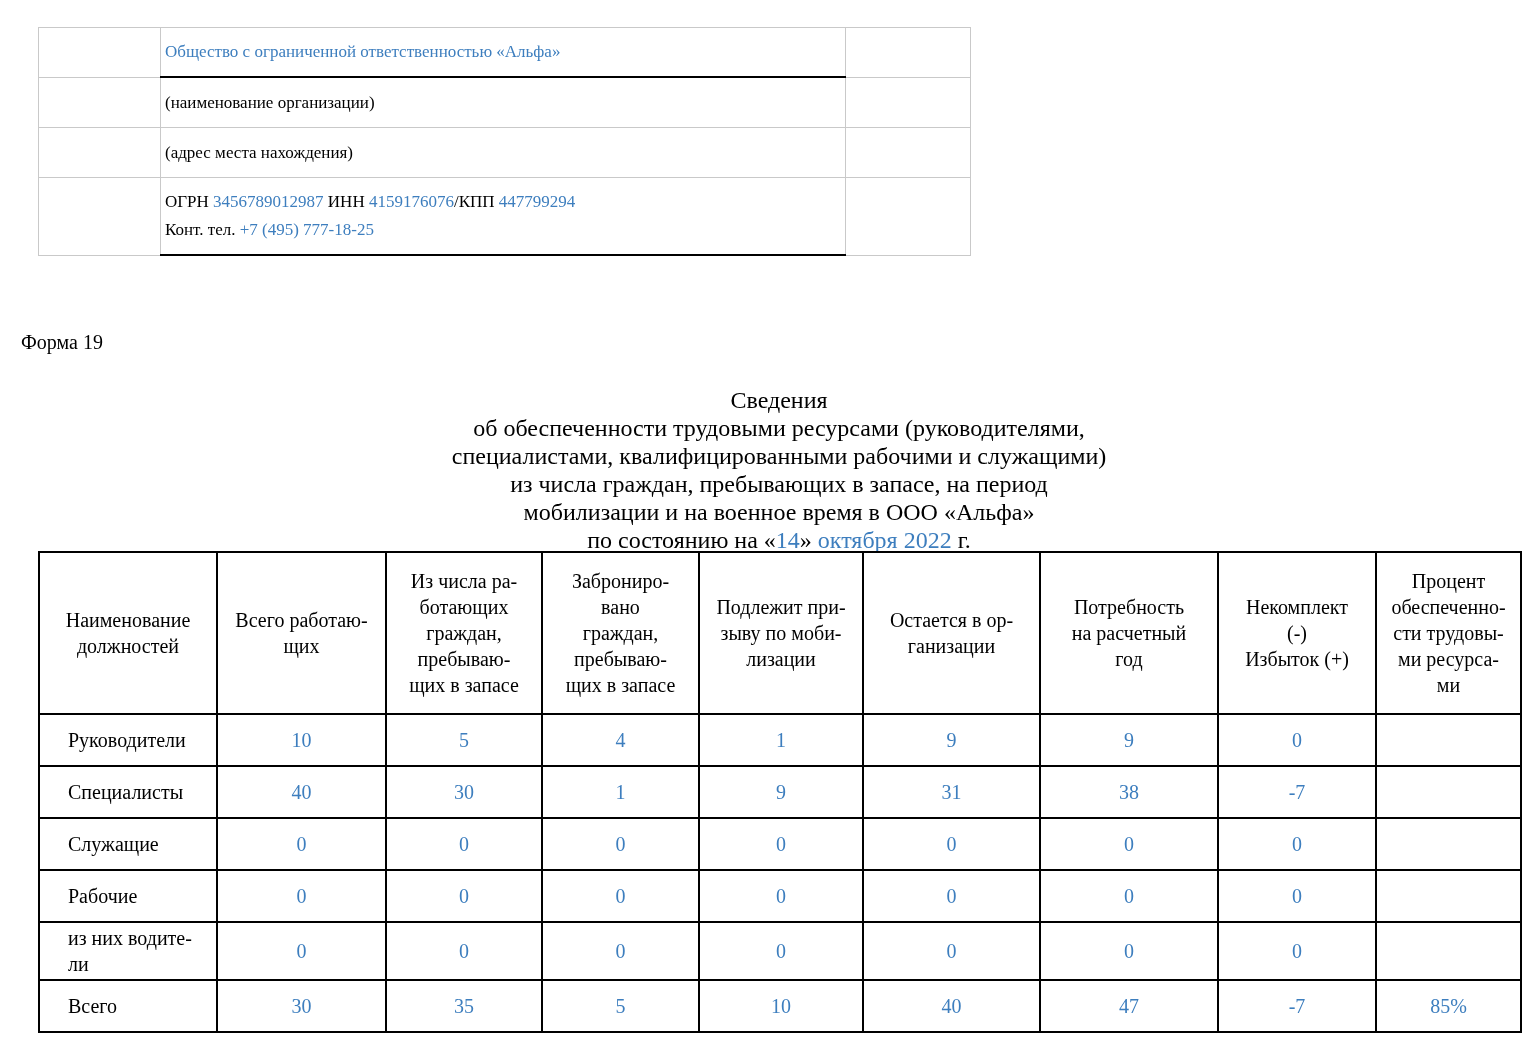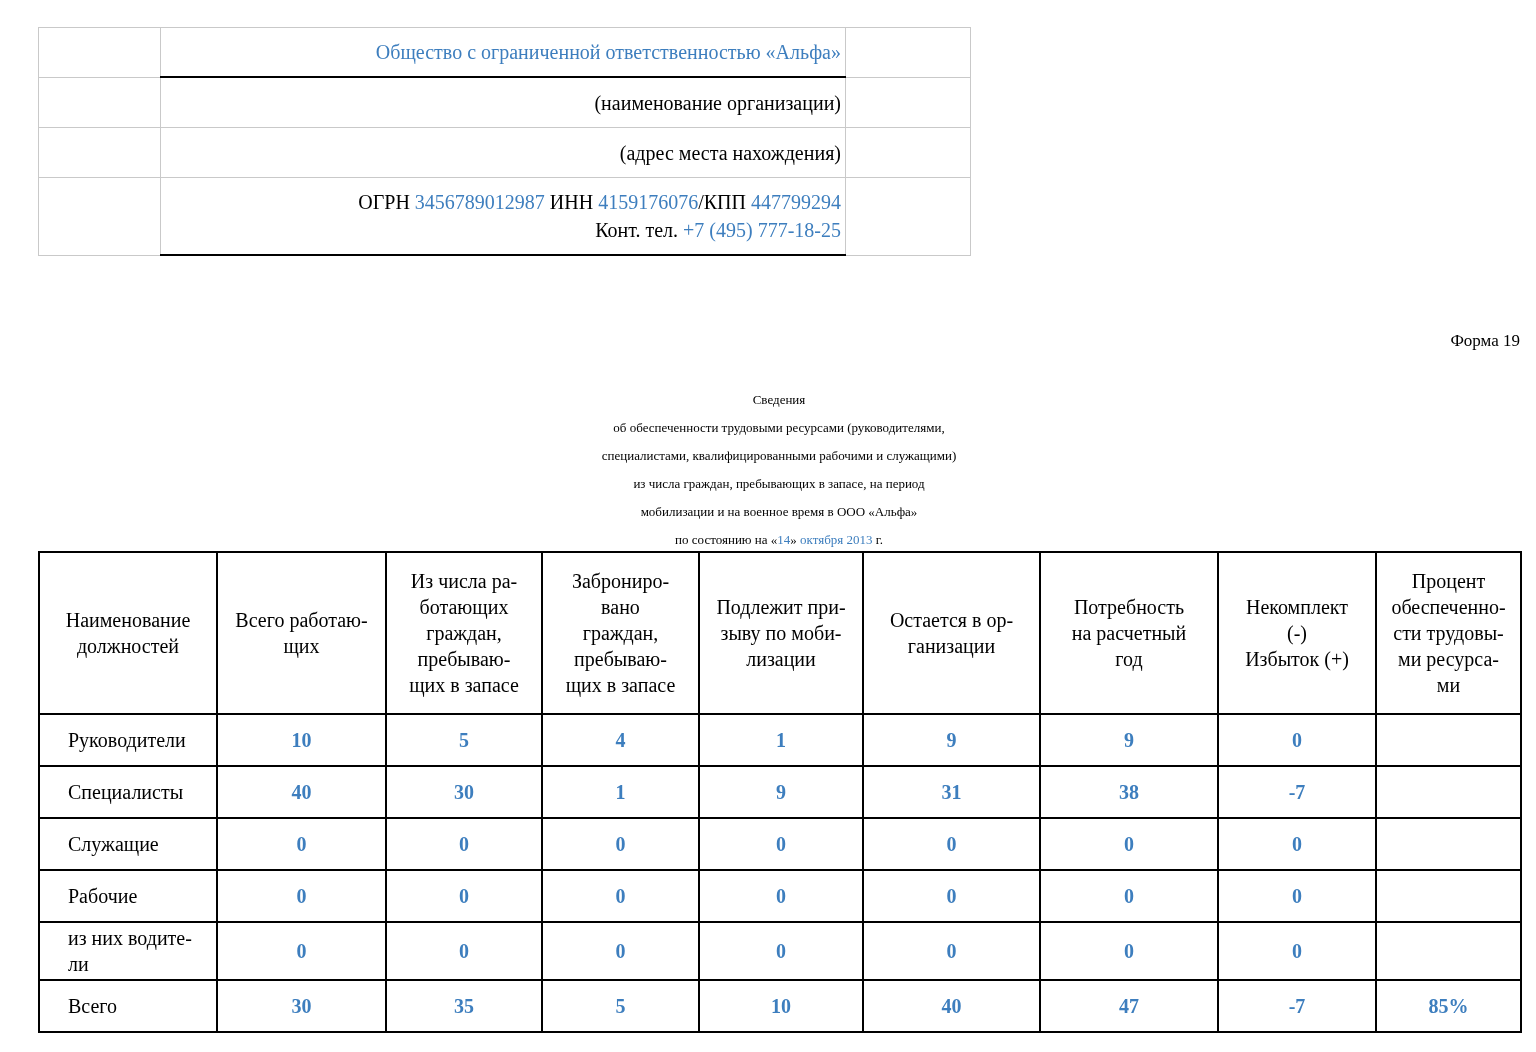--- a/index.html
+++ b/index.html
@@ -20,51 +20,50 @@
   .org-table {
     position: absolute;
     left: 38px;
     top: 27px;
     width: 932px;
     border-collapse: collapse;
     table-layout: fixed;
   }
   .org-table td {
     border: 1px solid #c9c9c9;
-    text-align: right;
+    text-align: left;
     vertical-align: middle;
-    font-size: 20px;
+    font-size: 17px;
     line-height: 28px;
     padding: 0 4px;
     overflow: hidden;
   }
   .org-table tr.r1 td { height: 48px; }
   .org-table tr.r2 td { height: 49px; }
   .org-table tr.r3 td { height: 48px; }
   .org-table tr.r4 td { height: 49px; }
   .org-table tr.r5 td { height: 76px; }
   .org-table td.black-underline { border-bottom: 2px solid #000000; }
   .blue { color: #3d7ebe; }
   
   .forma-label {
     position: absolute;
-    left: 38px;
+    left: 21px;
     top: 331px;
     width: 1482px;
-    text-align: right;
-    font-size: 17px;
+    font-size: 20px;
   }
   
   .title-block {
     position: absolute;
     left: 38px;
     top: 386px;
     width: 1482px;
     text-align: center;
-    font-size: 13px;
+    font-size: 24px;
     line-height: 28px;
   }
   
   .main-table {
     position: absolute;
     left: 38px;
     top: 551px;
     width: 1482px;
     border-collapse: collapse;
     table-layout: fixed;
@@ -86,21 +85,20 @@
   .main-table td { height: 46px; }
   .main-table td.row-label {
     text-align: left;
     padding-left: 28px;
     line-height: 26px;
     color: #000000;
   }
   .main-table td.num-cell {
     text-align: center;
     color: #3d7ebe;
-    font-weight: bold;
   }
 </style>
 </head>
 <body>
 
 <div class="page">
 
   <table class="org-table">
     <colgroup>
         <col style="width:122px">
@@ -132,21 +130,21 @@
     </table>
 
   <div class="forma-label">Форма 19</div>
 
   <div class="title-block">
     <div>Сведения</div>
     <div>об обеспеченности трудовыми ресурсами (руководителями,</div>
     <div>специалистами, квалифицированными рабочими и служащими)</div>
     <div>из числа граждан, пребывающих в запасе, на период</div>
     <div>мобилизации и на военное время в ООО «Альфа»</div>
-    <div><span>по состоянию на «</span><span class="blue">14</span><span>» </span><span class="blue">октября 2013</span><span> г.</span></div>
+    <div><span>по состоянию на «</span><span class="blue">14</span><span>» </span><span class="blue">октября 2022</span><span> г.</span></div>
   </div>
 
   <table class="main-table">
     <colgroup>
       <col style="width:178px">
         <col style="width:169px">
         <col style="width:156px">
       <col style="width:157px">
         <col style="width:164px">
         <col style="width:177px">

